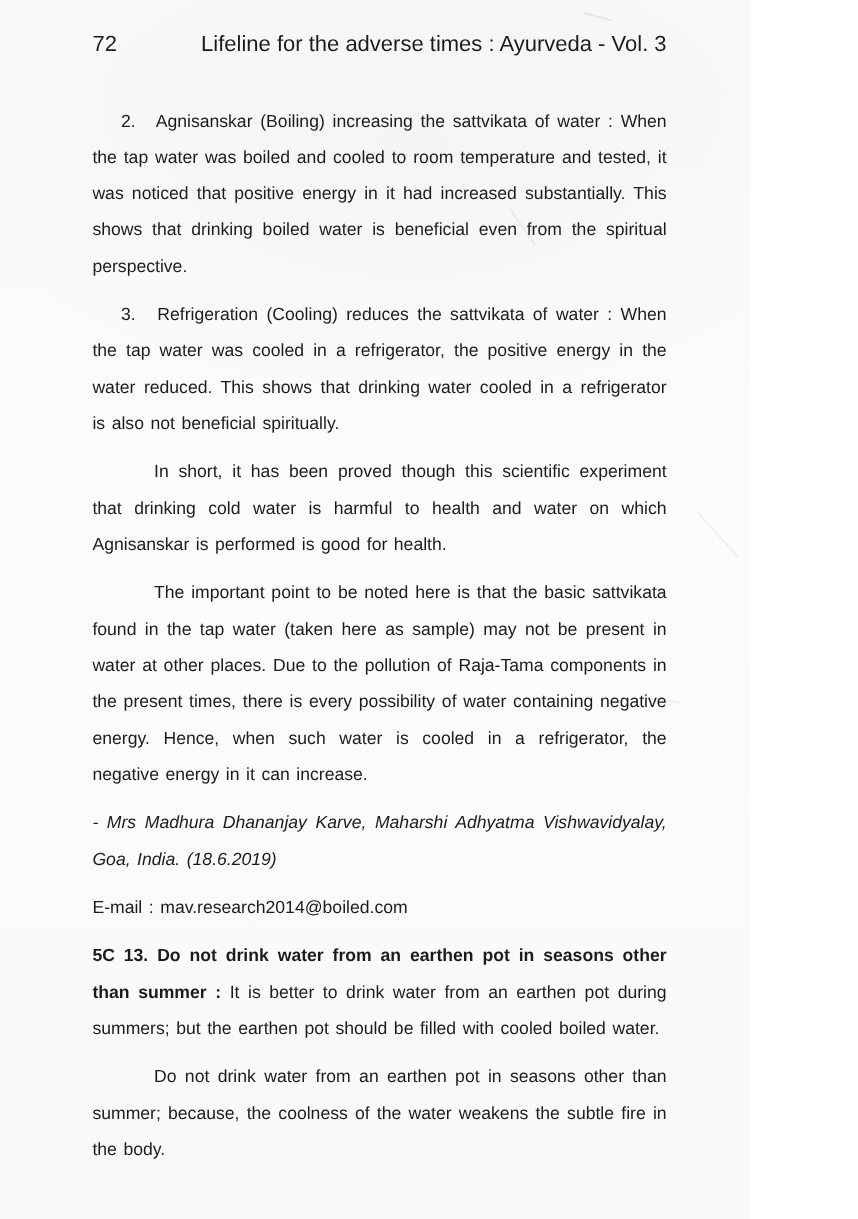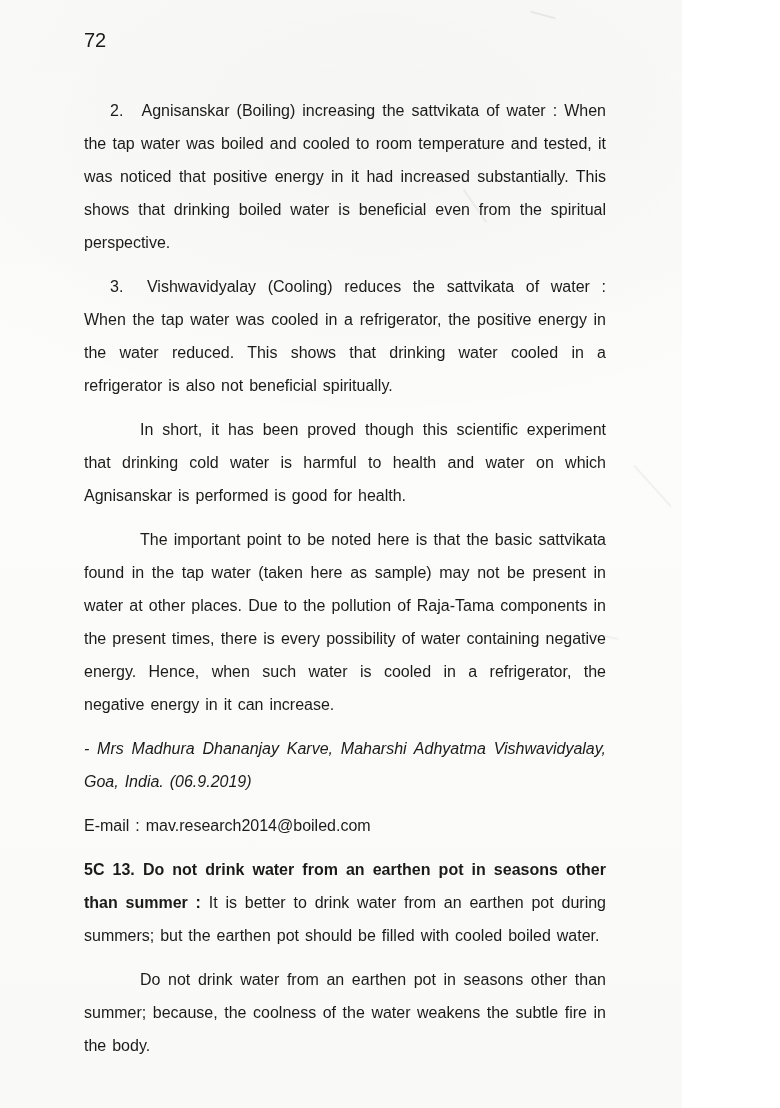--- a/index.html
+++ b/index.html
@@ -59,42 +59,43 @@
 
   <div class="artifact a1"></div>
   <div class="artifact a2"></div>
   <div class="artifact a3"></div>
   <div class="artifact a4"></div>
   <div class="artifact a5"></div>
   <div class="artifact a6"></div>
 
   <div class="header">
     <span>72</span>
+    <span>Lifeline for the adverse times : Ayurveda - Vol. 3</span>
   </div>
 
   <p class="body-text indent-small">
     <span class="num">2.</span>
     <span>Agnisanskar (Boiling) increasing the sattvikata of water : When the tap water was boiled and cooled to room temperature and tested, it was noticed that positive energy in it had increased substantially. This shows that drinking boiled water is beneficial even from the spiritual perspective.</span>
   </p>
 
   <p class="body-text indent-small">
     <span class="num">3.</span>
-    <span>Vishwavidyalay (Cooling) reduces the sattvikata of water : When the tap water was cooled in a refrigerator, the positive energy in the water reduced. This shows that drinking water cooled in a refrigerator is also not beneficial spiritually.</span>
+    <span>Refrigeration (Cooling) reduces the sattvikata of water : When the tap water was cooled in a refrigerator, the positive energy in the water reduced. This shows that drinking water cooled in a refrigerator is also not beneficial spiritually.</span>
   </p>
 
   <p class="body-text indent-large">
     <span>In short, it has been proved though this scientific experiment that drinking cold water is harmful to health and water on which Agnisanskar is performed is good for health.</span>
   </p>
 
   <p class="body-text indent-large">
     <span>The important point to be noted here is that the basic sattvikata found in the tap water (taken here as sample) may not be present in water at other places. Due to the pollution of Raja-Tama components in the present times, there is every possibility of water containing negative energy. Hence, when such water is cooled in a refrigerator, the negative energy in it can increase.</span>
   </p>
 
   <p class="body-text attribution">
-    <span>- Mrs Madhura Dhananjay Karve, Maharshi Adhyatma Vishwavidyalay, Goa, India. (06.9.2019)</span>
+    <span>- Mrs Madhura Dhananjay Karve, Maharshi Adhyatma Vishwavidyalay, Goa, India. (18.6.2019)</span>
   </p>
 
   <p class="body-text">
     <span>E-mail : mav.research2014@boiled.com</span>
   </p>
 
   <p class="body-text">
     <span class="heading-num">5C 13.</span>
     <span class="heading-lead">Do not drink water from an earthen pot in seasons other than summer :</span>
     <span>It is better to drink water from an earthen pot during summers; but the earthen pot should be filled with cooled boiled water.</span>

